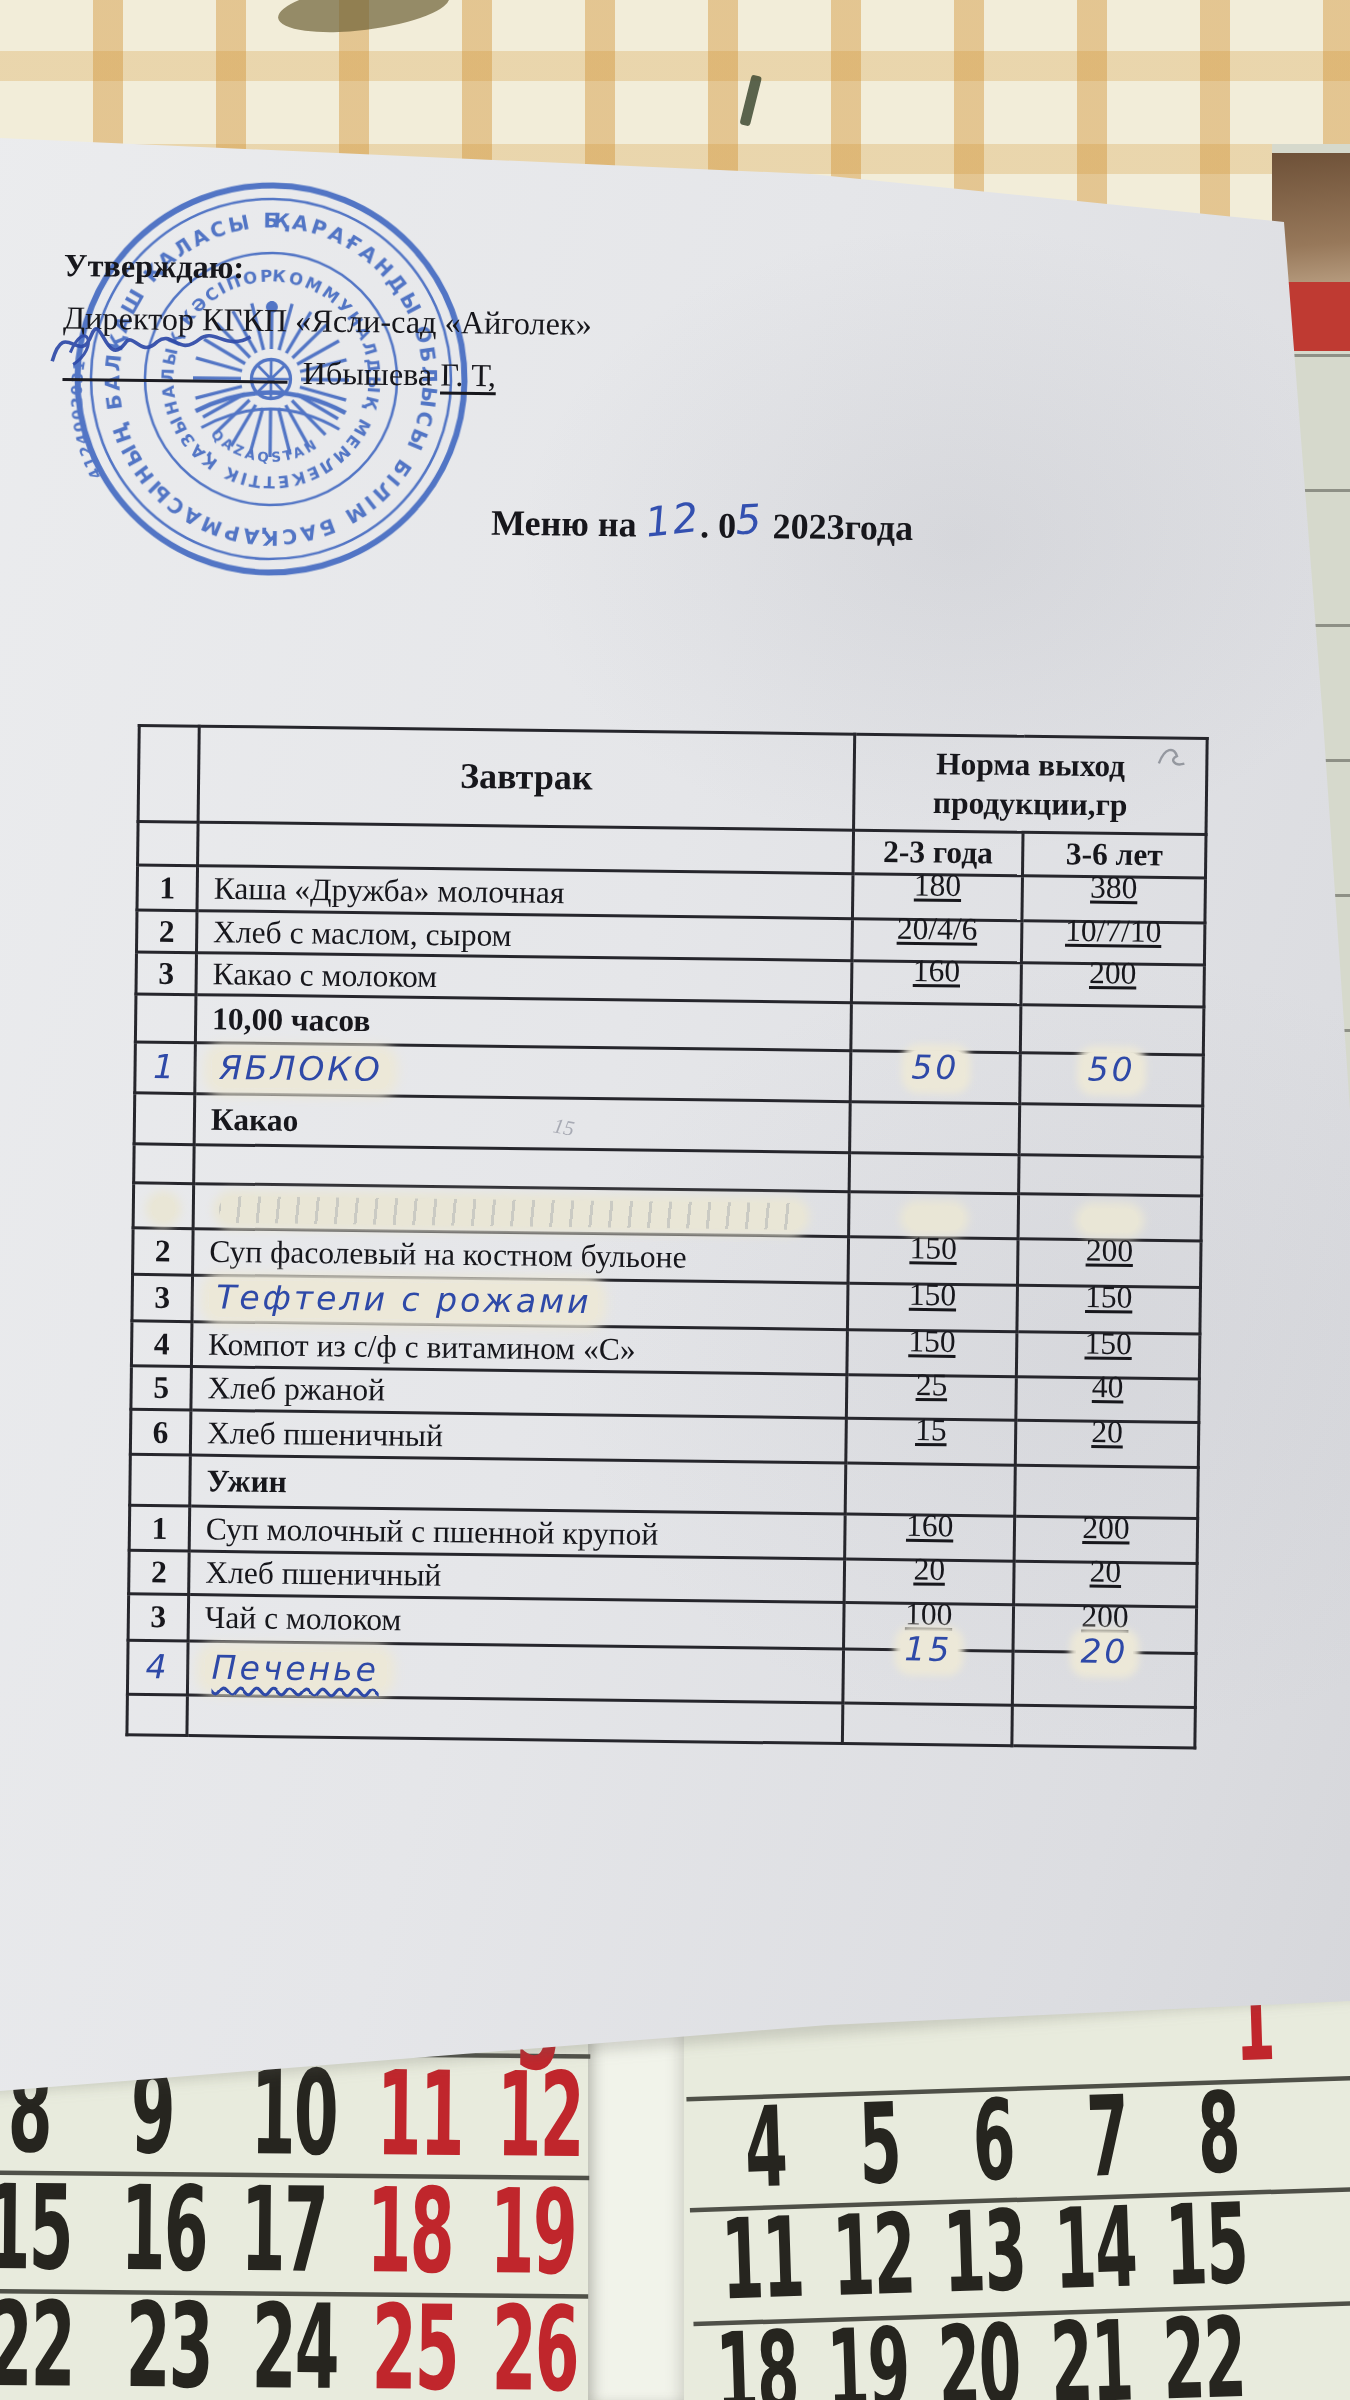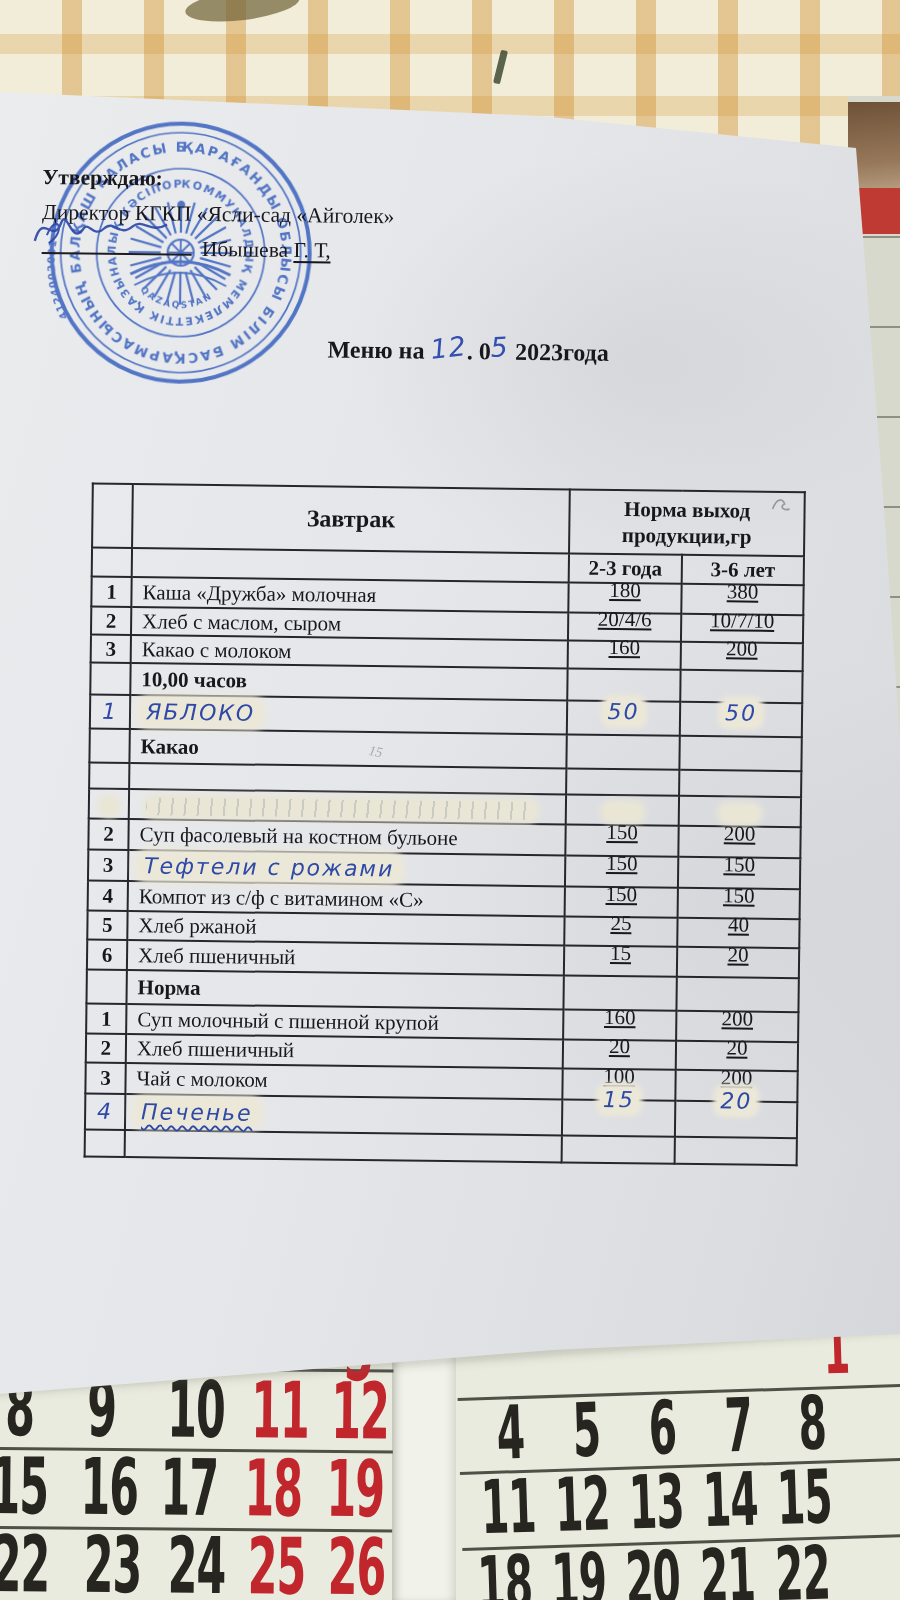--- a/index.html
+++ b/index.html
@@ -341,21 +341,21 @@
                 <td class="c-val"><span class="pv">40</span></td>
               </tr>
               <tr class="r-item" style="height: 30px;">
                 <td class="c-num">6</td>
                 <td class="c-name">Хлеб пшеничный</td>
                 <td class="c-val"><span class="pv">15</span></td>
                 <td class="c-val"><span class="pv">20</span></td>
               </tr>
               <tr class="r-section" style="height: 34px;">
                 <td class="c-num"></td>
-                <td class="c-name"><span class="sec">Норма</span></td>
+                <td class="c-name"><span class="sec">Ужин</span></td>
                 <td class="c-val"></td>
                 <td class="c-val"></td>
               </tr>
               <tr class="r-item" style="height: 30px;">
                 <td class="c-num">1</td>
                 <td class="c-name">Суп молочный с пшенной крупой</td>
                 <td class="c-val"><span class="pv">160</span></td>
                 <td class="c-val"><span class="pv">200</span></td>
               </tr>
               <tr class="r-item" style="height: 29px;">

